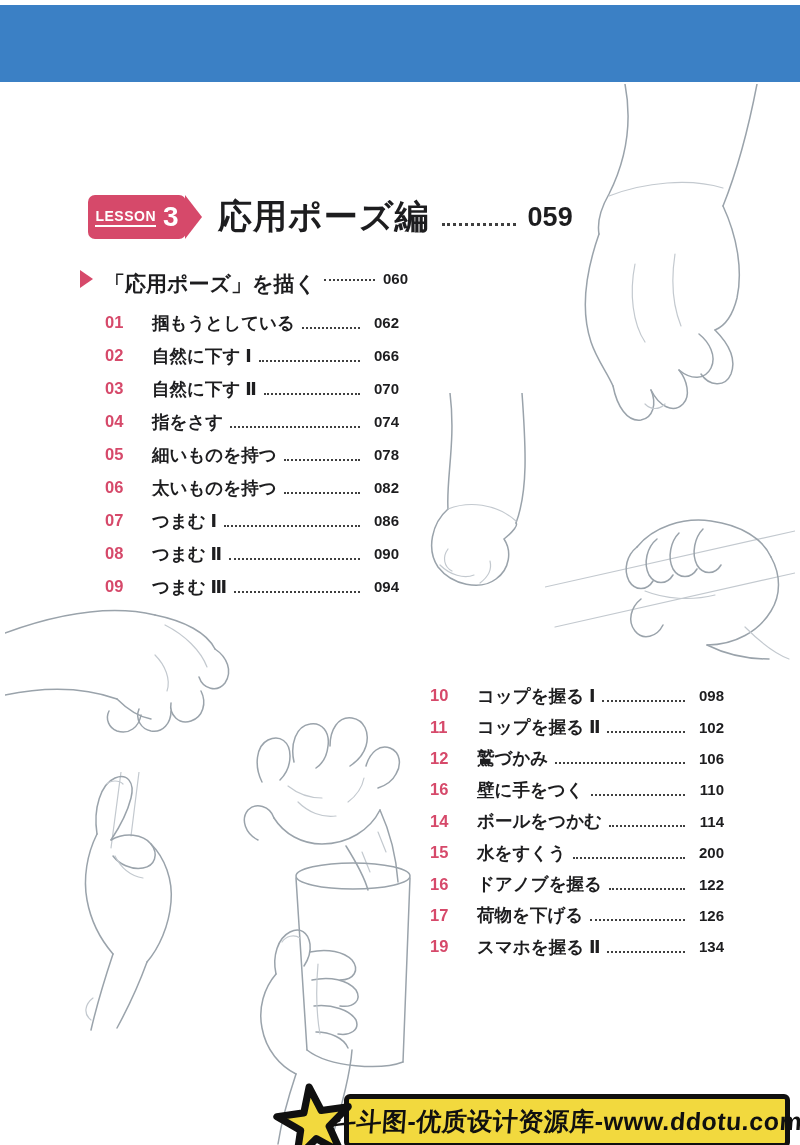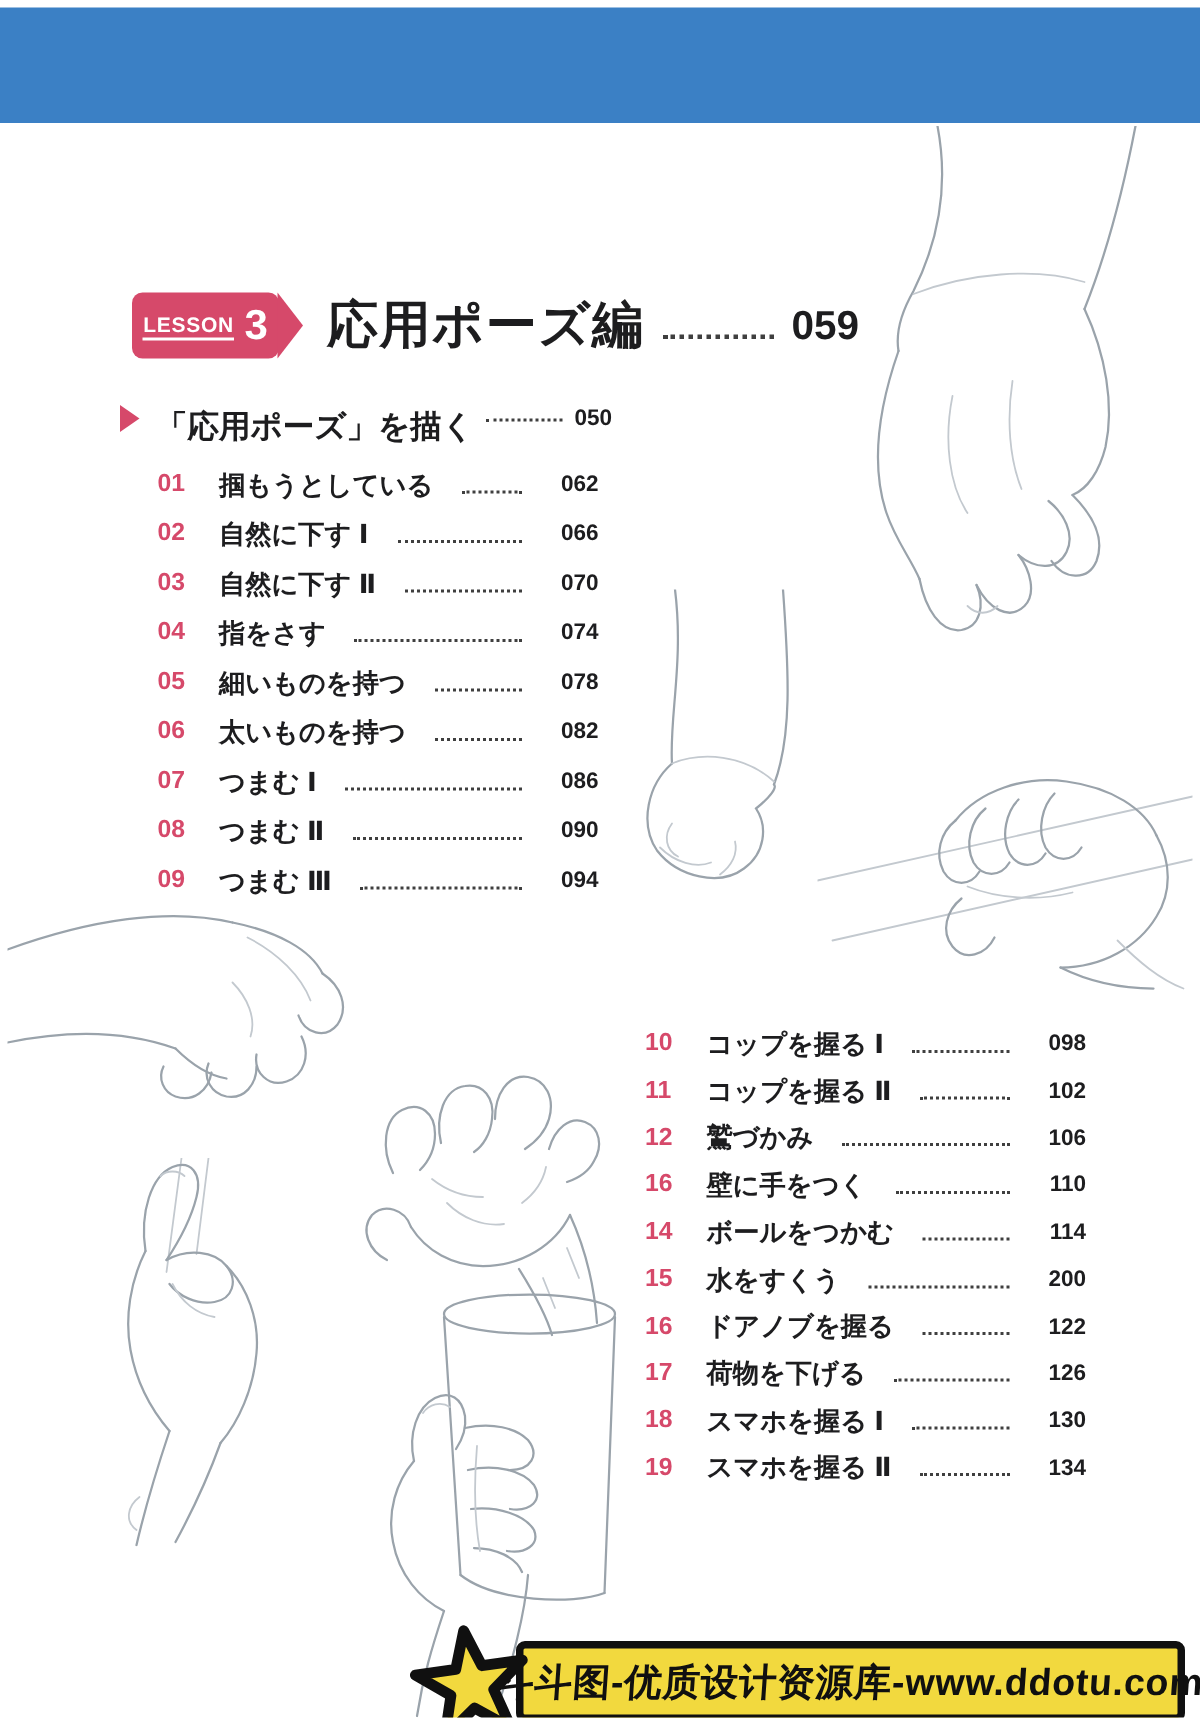--- a/index.html
+++ b/index.html
@@ -27,24 +27,24 @@
   .section-row{position:absolute;left:80px;top:270px;width:328px;display:flex;align-items:flex-start;}
   .tri{width:0;height:0;border-left:13px solid #d6496a;border-top:9px solid transparent;border-bottom:9px solid transparent;margin-right:11px;}
   .section-title{font-size:21px;font-weight:800;white-space:nowrap;}
   .section-leader{flex:1;border-bottom:2px dotted #3f3f3f;margin:0 8px;height:9px;}
   .section-page{font-size:15px;font-weight:700;}
 
   
   .toc{position:absolute;display:flex;flex-direction:column;}
   .toc-left{left:105px;top:306px;width:294px;}
   .toc-right{left:430px;top:680px;width:294px;}
-  .toc-row{display:flex;align-items:center;height:33px;gap:12px;}
+  .toc-row{display:flex;align-items:center;height:33px;}
   .toc-right .toc-row{height:31.4px;}
   .num{color:#d6496a;font-weight:700;font-size:16.5px;width:26px;flex:none;}
-  .label{font-weight:800;font-size:17.5px;white-space:nowrap;margin-left:3px;}
+  .label{font-weight:800;font-size:17.5px;white-space:nowrap;margin-left:21px;}
   .leader{flex:1;border-bottom:2px dotted #3f3f3f;margin:0 7px;height:10px;min-width:14px;}
   .page-num{font-weight:700;font-size:15px;min-width:32px;text-align:right;flex:none;}
 
   
   .extras{position:absolute;left:430px;top:1014px;width:294px;display:flex;flex-direction:column;}
   .extra-row{display:flex;align-items:center;height:39px;}
   .extra-label{font-weight:800;font-size:17px;white-space:nowrap;}
 
   
   .sk{position:absolute;}
@@ -170,21 +170,21 @@
   </div>
   <span class="lesson-title">応用ポーズ編</span>
   <span class="lesson-leader"></span>
   <span class="lesson-page">059</span>
 </div>
 
 <div class="section-row">
   <span class="tri"></span>
   <span class="section-title">「応用ポーズ」を描く</span>
   <span class="section-leader"></span>
-  <span class="section-page">050</span>
+  <span class="section-page">060</span>
 </div>
 
 <div class="toc toc-left">
   <div class="toc-row">
       <span class="num">01</span>
       <span class="label">掴もうとしている</span>
       <span class="leader"></span>
       <span class="page-num">062</span>
     </div>
   <div class="toc-row">
@@ -280,26 +280,20 @@
       <span class="leader"></span>
       <span class="page-num">122</span>
     </div>
   <div class="toc-row">
       <span class="num">17</span>
       <span class="label">荷物を下げる</span>
       <span class="leader"></span>
       <span class="page-num">126</span>
     </div>
   <div class="toc-row">
-      <span class="num">18</span>
-      <span class="label">スマホを握る Ⅰ</span>
-      <span class="leader"></span>
-      <span class="page-num">130</span>
-    </div>
-  <div class="toc-row">
       <span class="num">19</span>
       <span class="label">スマホを握る Ⅱ</span>
       <span class="leader"></span>
       <span class="page-num">134</span>
     </div>
 </div>
 
 <div class="extras">
 </div>
 

